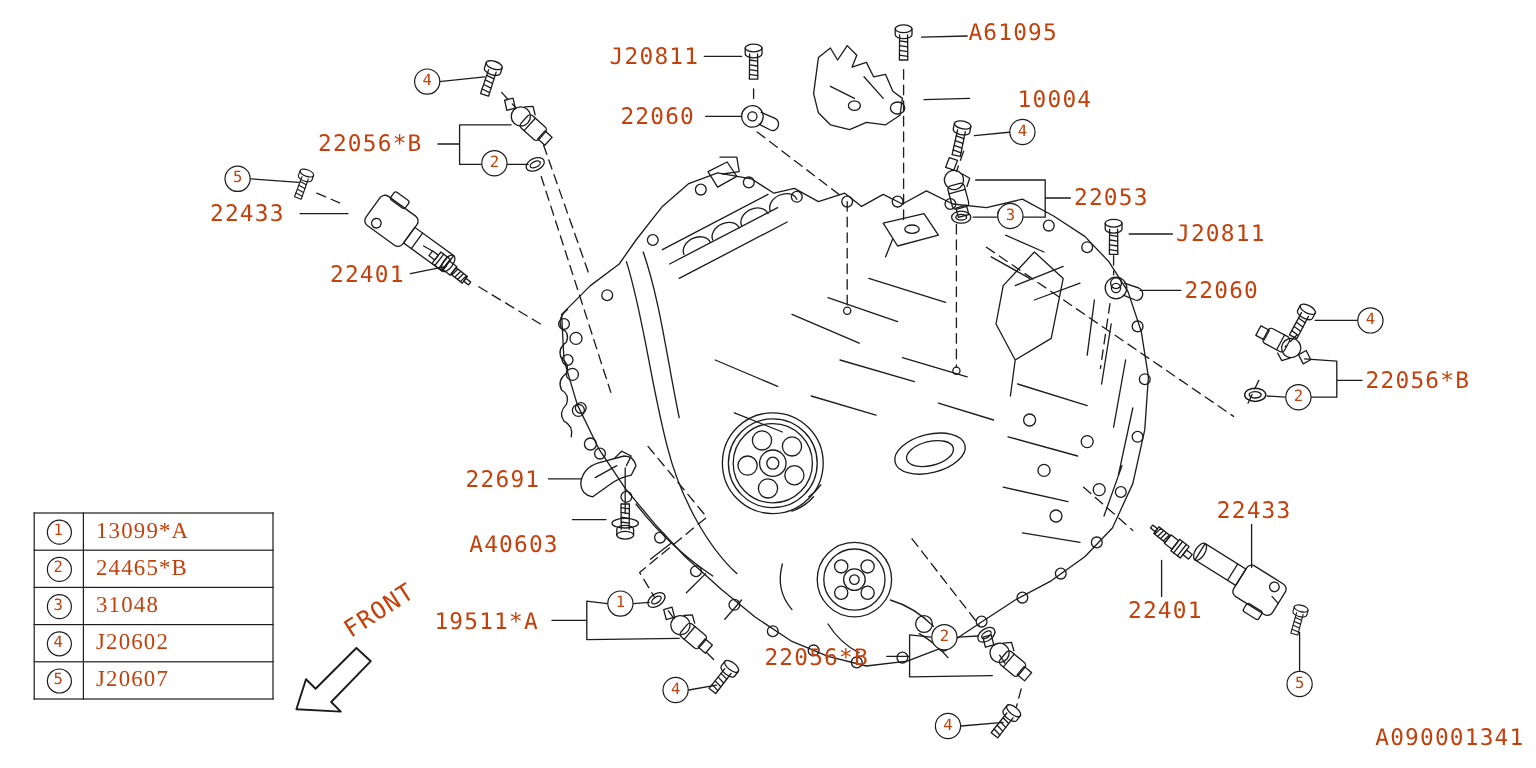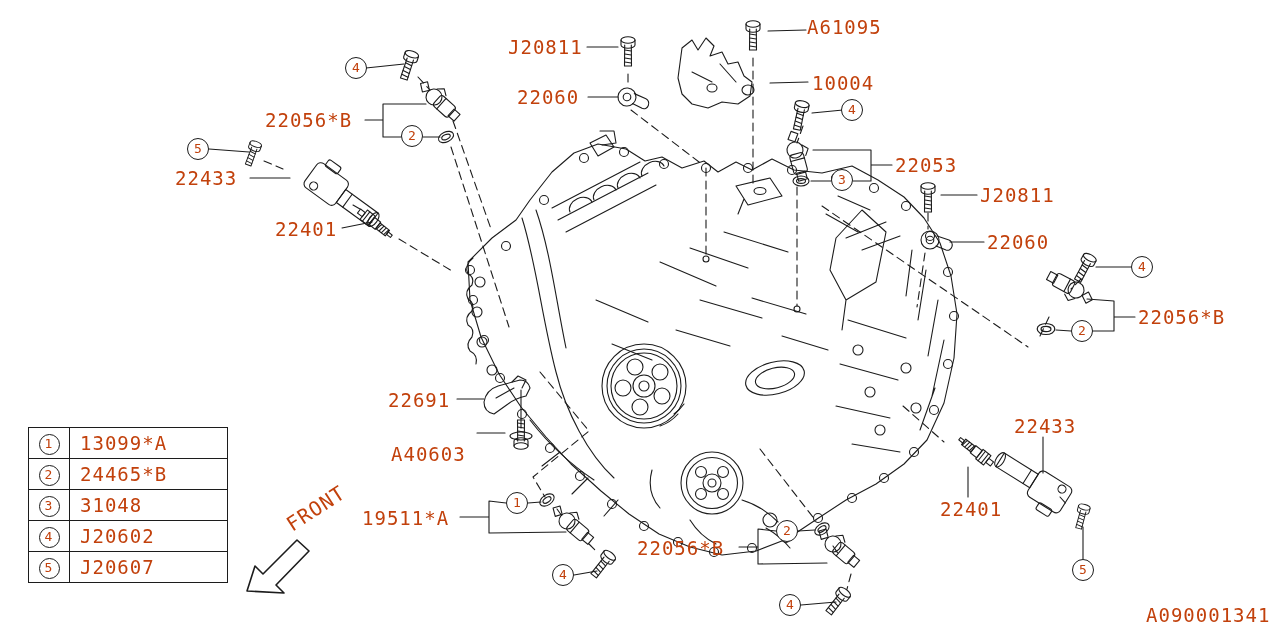--- a/index.html
+++ b/index.html
@@ -5,21 +5,21 @@
   html,body{margin:0;padding:0;background:#ffffff;}
   #stage{position:relative;width:1280px;height:640px;background:#fff;overflow:hidden;
          font-family:"DejaVu Sans Mono", monospace;color:#c2410c;}
   #lineart{position:absolute;left:0;top:0;}
   .lbl{position:absolute;font-size:19px;letter-spacing:1px;white-space:nowrap;line-height:20px;}
   .callout{position:absolute;width:22px;height:22px;border:1.5px solid #1c1c1c;border-radius:50%;
            box-sizing:border-box;text-align:center;font-size:13px;line-height:19px;background:#fff;}
   #legend{position:absolute;left:28px;top:427px;border-collapse:collapse;}
   #legend td{border:1.8px solid #1c1c1c;height:28px;font-size:19px;letter-spacing:1px;}
   #legend td.c1{width:38px;text-align:center;}
-  #legend td.c2{width:146px;padding-left:10px;}
+  #legend td.c2{width:146px;padding-left:10px;font-family:Liberation Serif, serif;}
   .lg-circ{display:inline-block;width:21px;height:21px;border:1.4px solid #1c1c1c;border-radius:50%;
            font-size:13px;line-height:18px;box-sizing:border-box;vertical-align:middle;}
   #front-label{position:absolute;left:282px;top:516px;font-size:20px;letter-spacing:1px;
                transform:rotate(-33deg);transform-origin:left top;}
   #drawing-number{position:absolute;left:1146px;top:604px;font-size:19px;letter-spacing:1px;}
 </style>
 </head>
 <body>
 
 <div id="stage">
@@ -330,21 +330,21 @@
   </g>
 
   <g stroke-width="1.6">
     <path d="M247,591 L255,566 L263,574 L297,540 L309,551 L276,585 L284,593 Z"></path>
   </g>
 </svg>
 
 <div class="lbl" style="left:508px;top:37px">J20811</div>
 <div class="lbl" style="left:517px;top:87px">22060</div>
 <div class="lbl" style="left:807px;top:17px">A61095</div>
-<div class="lbl" style="left:812px;top:73px">10004</div>
+<div class="lbl" style="left:848px;top:73px">10004</div>
 <div class="lbl" style="left:265px;top:110px">22056*B</div>
 <div class="lbl" style="left:175px;top:168px">22433</div>
 <div class="lbl" style="left:275px;top:219px">22401</div>
 <div class="lbl" style="left:895px;top:155px">22053</div>
 <div class="lbl" style="left:980px;top:185px">J20811</div>
 <div class="lbl" style="left:987px;top:232px">22060</div>
 <div class="lbl" style="left:1138px;top:307px">22056*B</div>
 <div class="lbl" style="left:1014px;top:416px">22433</div>
 <div class="lbl" style="left:940px;top:499px">22401</div>
 <div class="lbl" style="left:388px;top:390px">22691</div>

